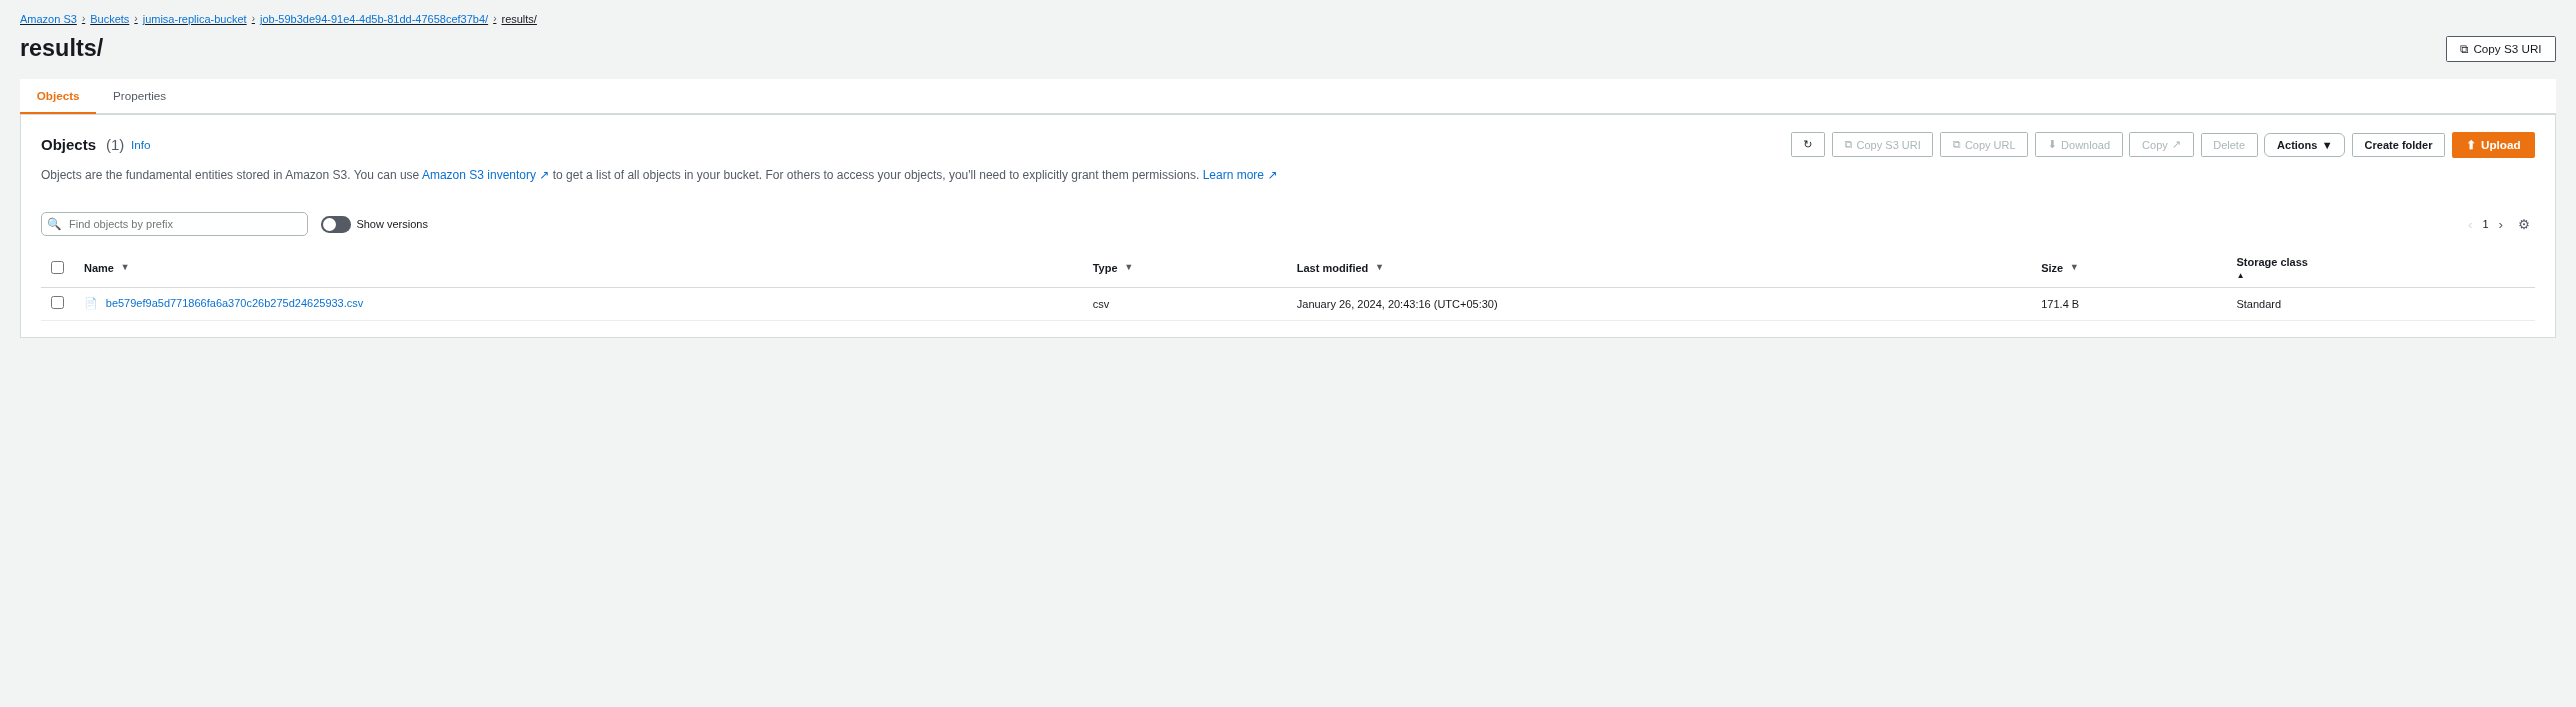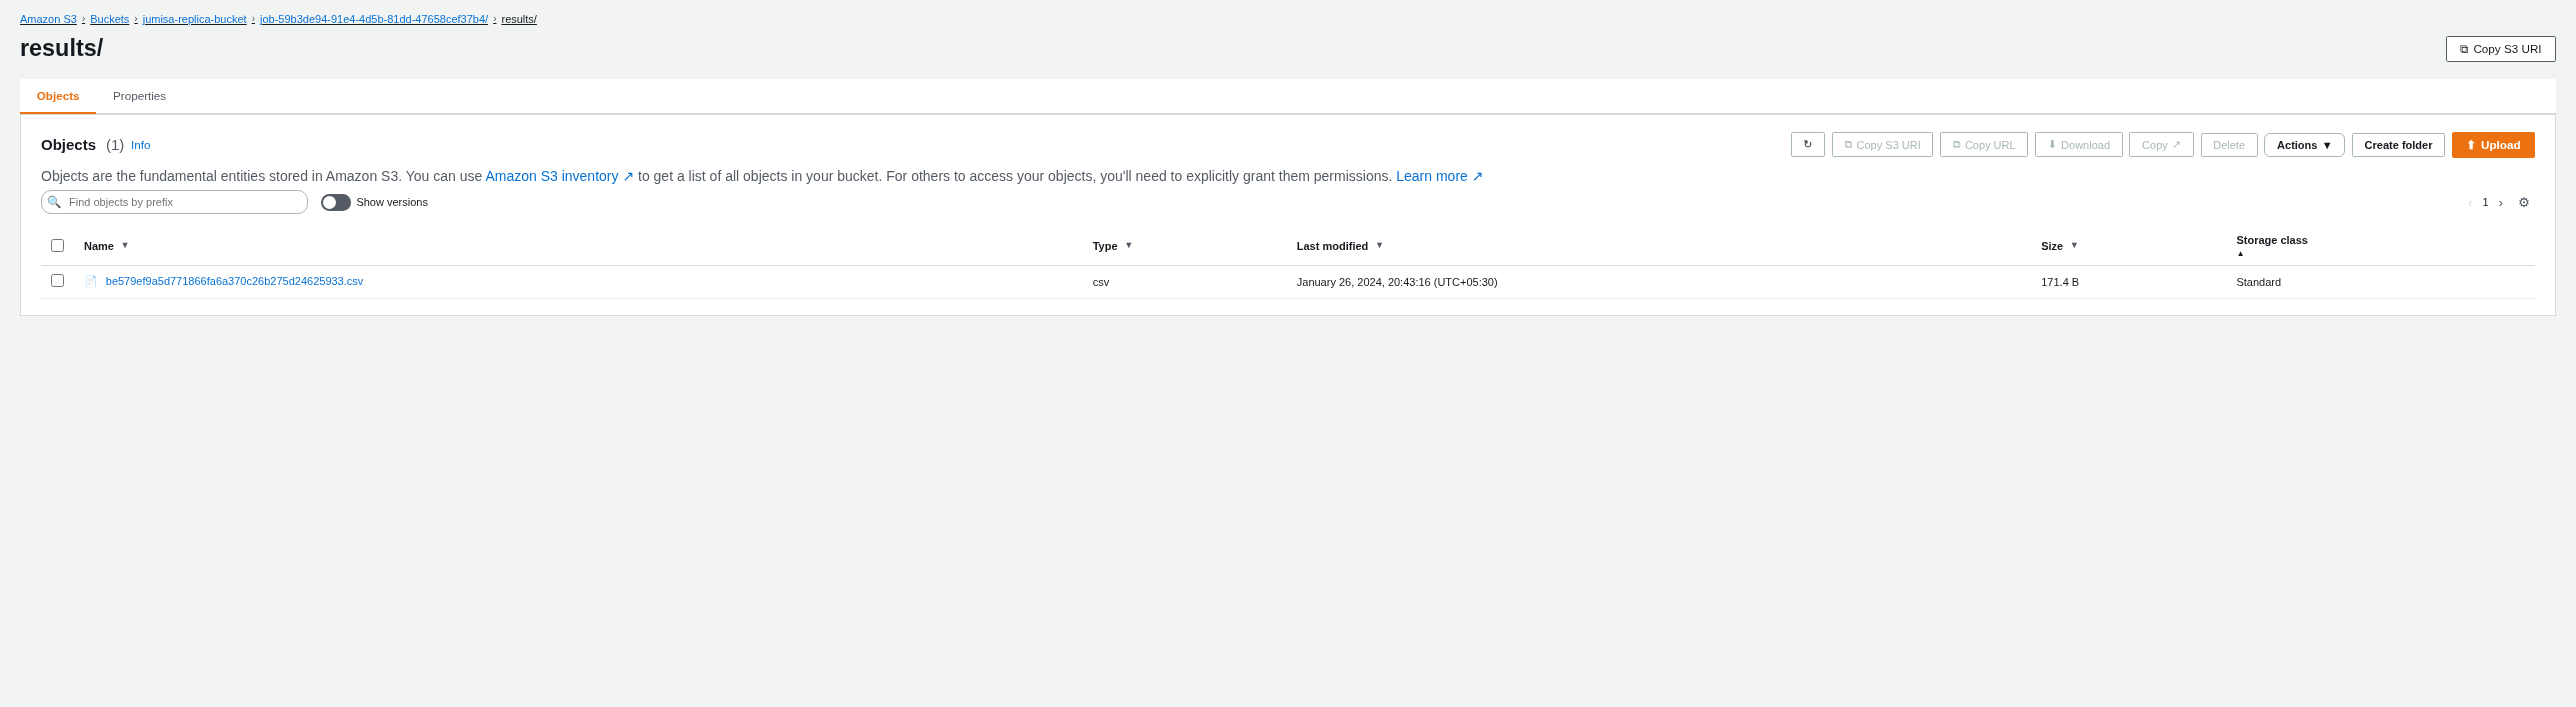--- a/index.html
+++ b/index.html
@@ -142,23 +142,23 @@
       background: #ec7211;
       border: 0.8px solid #ec7211;
       border-radius: 1.7px;
       cursor: pointer;
       font-size: 11.7px;
       font-weight: 700;
       color: #fff;
     }
 
     .description-text {
-      font-size: 14px;
-      color: #545b64;
-      margin-bottom: 3px;
+      font-size: 12px;
+      color: #545b64;
+      margin-bottom: 28px;
       line-height: 1.5;
     }
     .description-text a {
       color: #0972d3;
       text-decoration: none;
     }
 
     .filter-row {
       display: flex;
       align-items: center;
@@ -166,21 +166,21 @@
       margin-bottom: 13.4px;
     }
     .search-wrapper {
       position: relative;
       width: 267px;
     }
     .search-wrapper input {
       width: 100%;
       padding: 5px 8.3px 5px 27px;
       border: 0.8px solid #aab7b8;
-      border-radius: 10px;
+      border-radius: 5px;
       font-size: 11px;
       color: #16191f;
     }
     .search-icon-wrap {
       position: absolute;
       left: 6.7px;
       top: 50%;
       transform: translateY(-50%);
       color: #545b64;
     }

